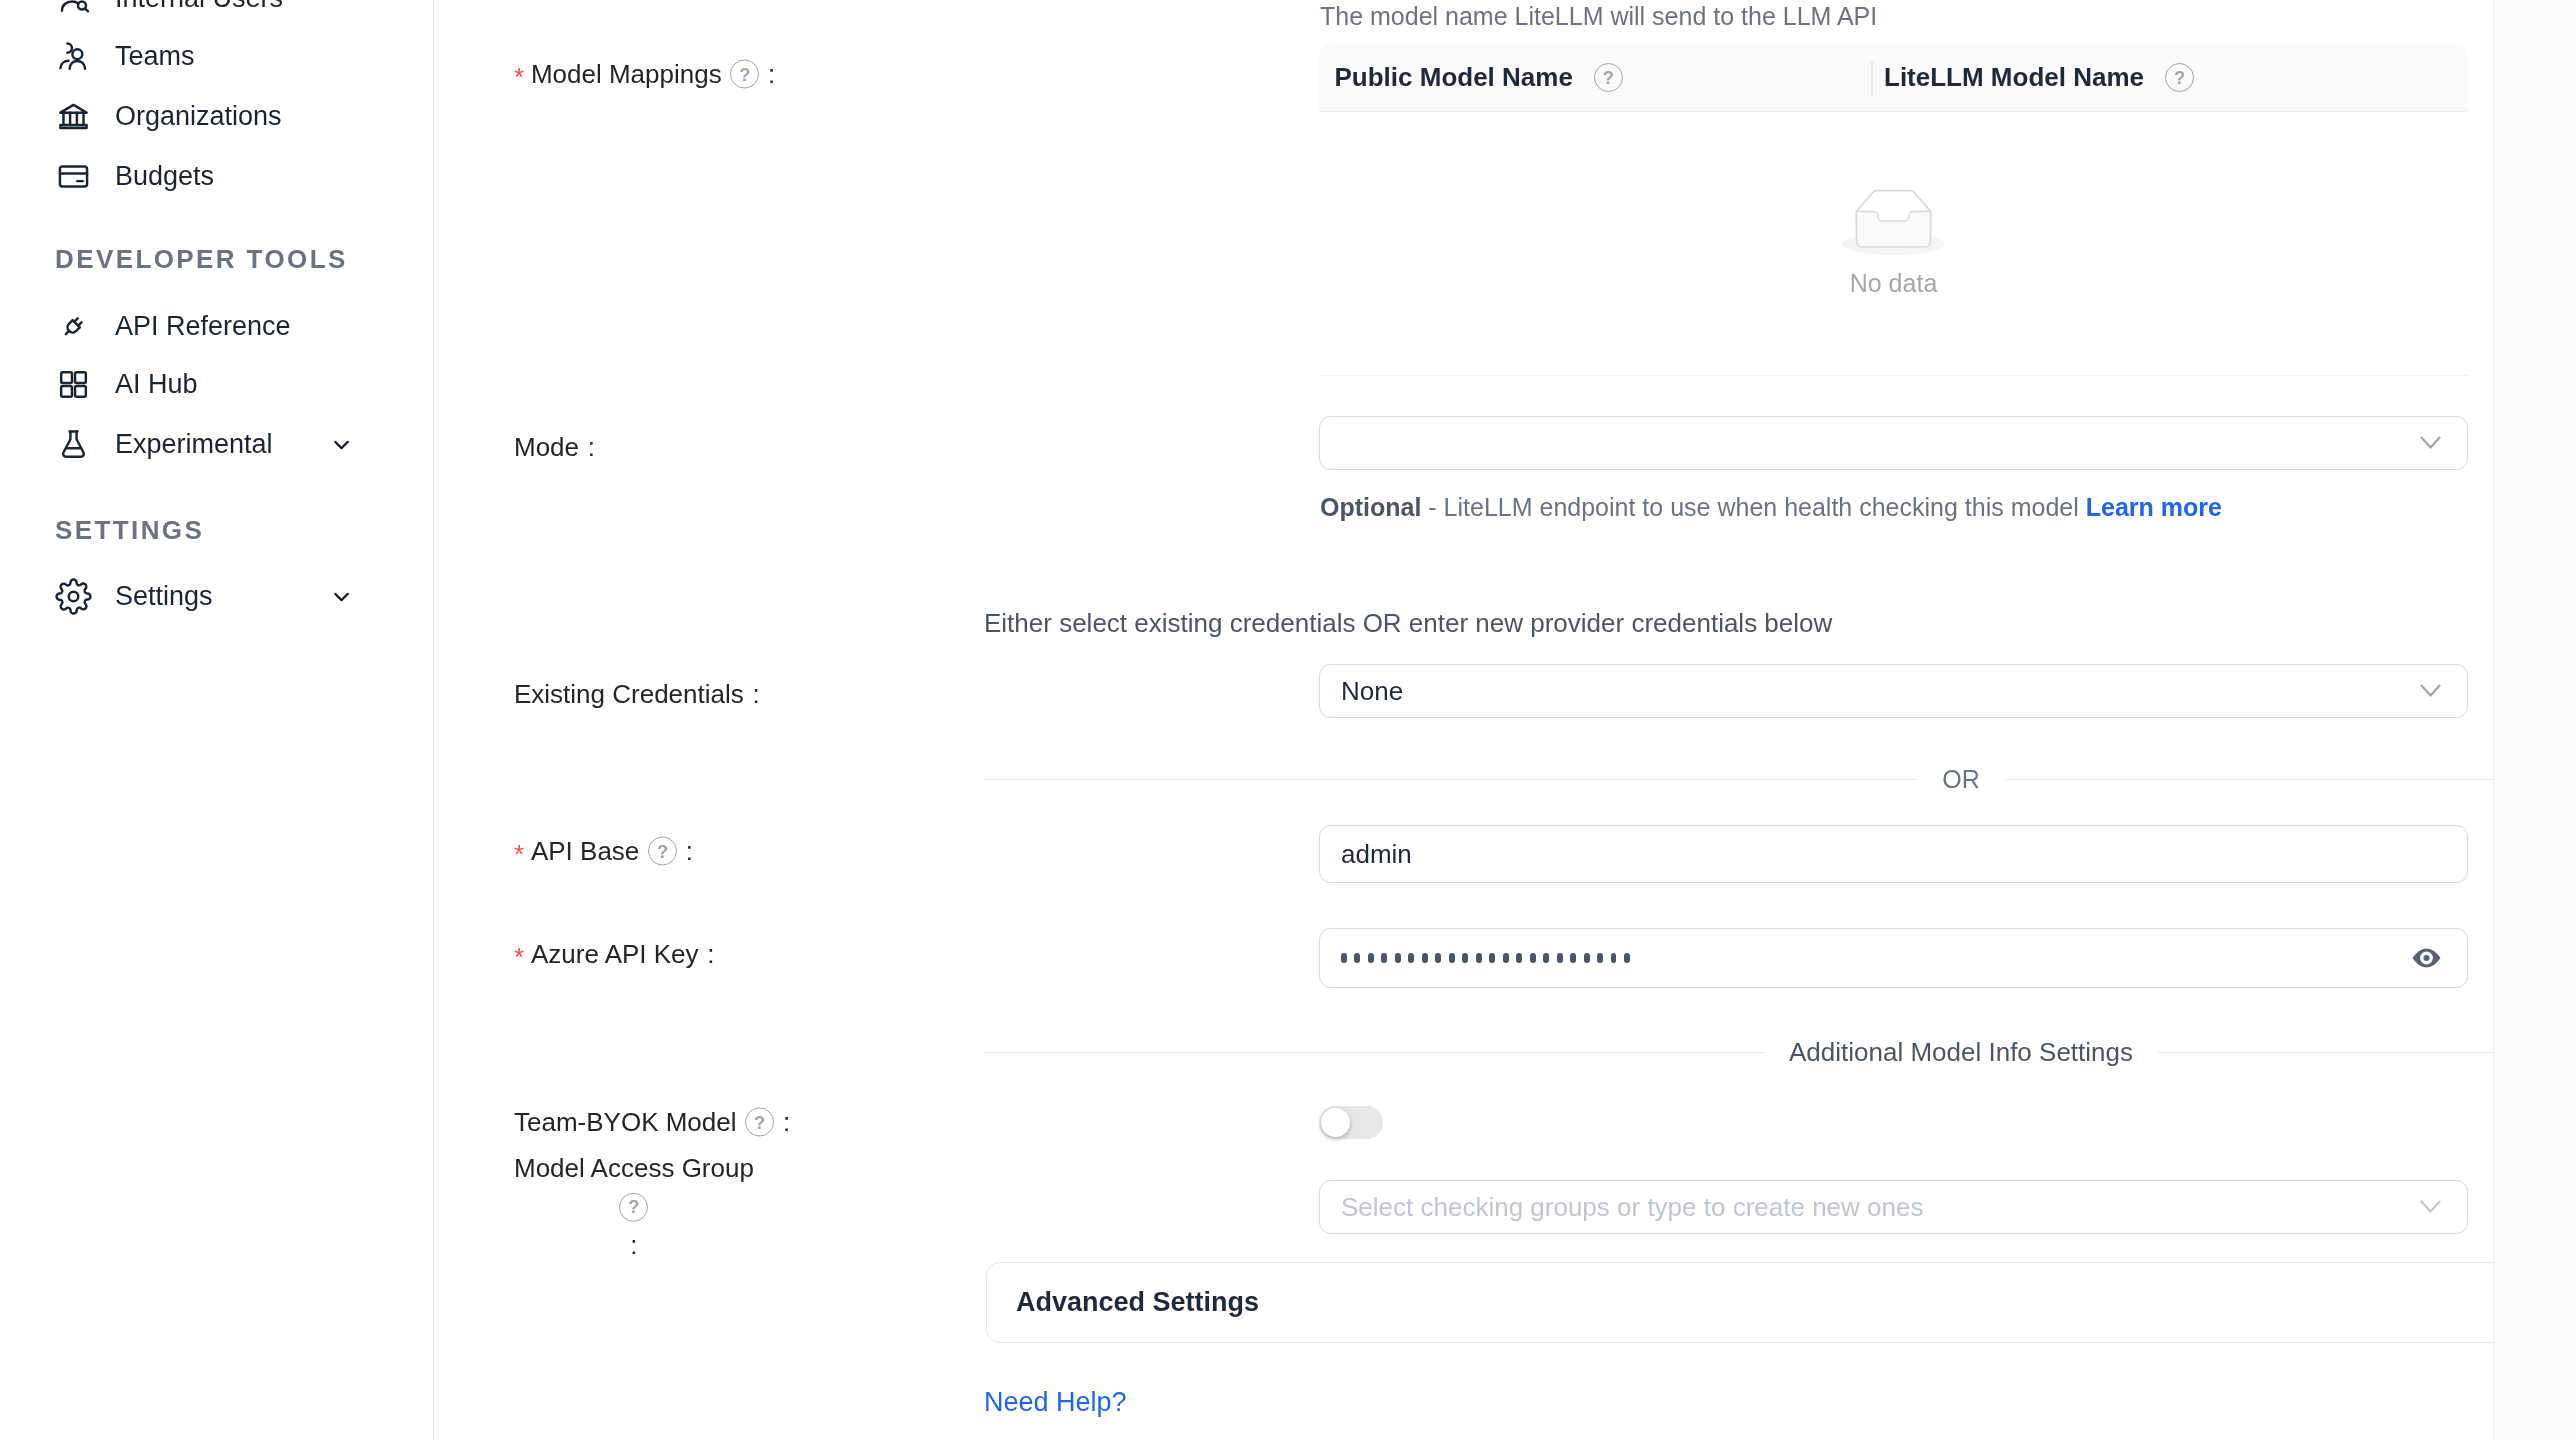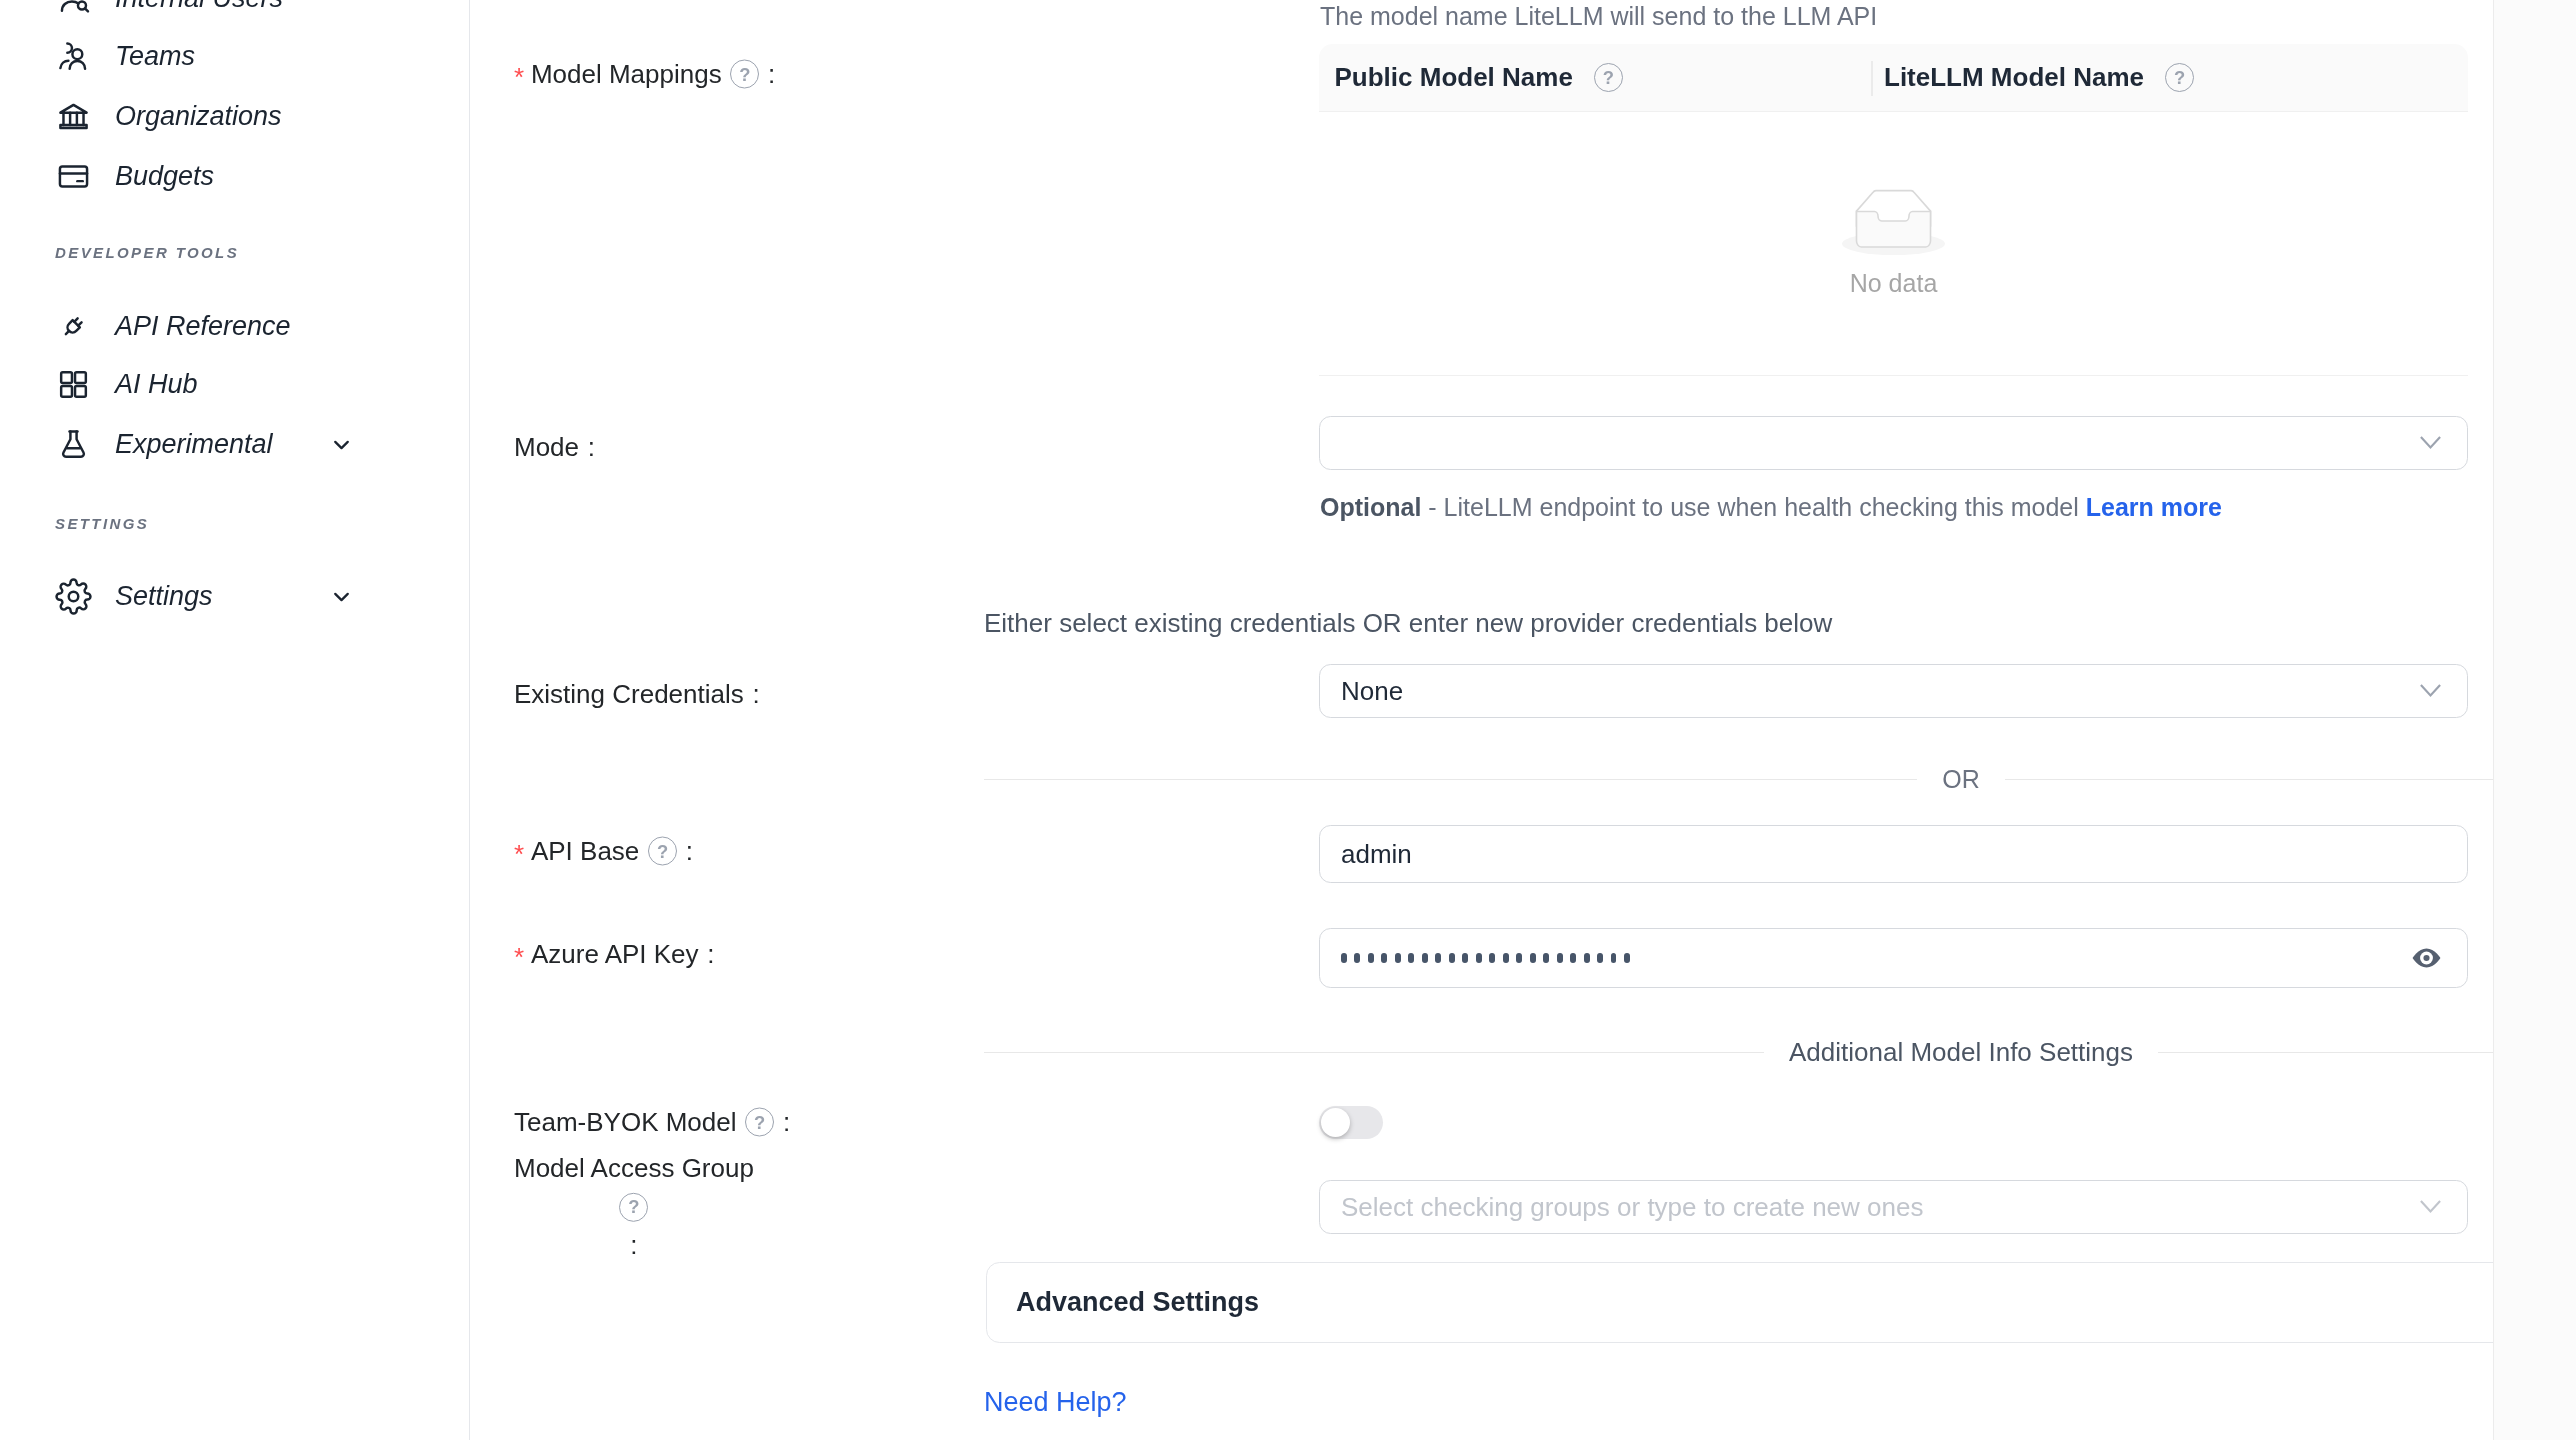--- a/index.html
+++ b/index.html
@@ -1,29 +1,29 @@
 <!DOCTYPE html>
 <html><head>
 <meta charset="utf-8">
 <style>
   * { margin:0; padding:0; box-sizing:border-box; }
   html,body { width:2576px; height:1440px; overflow:hidden; background:#fff;
     font-family:"Liberation Sans","DejaVu Sans",sans-serif; color:#1f2937; }
   .app { position:relative; width:2576px; height:1440px; }
 
   
-  .sidebar { position:absolute; left:0; top:0; width:470px; height:1440px;
-    background:#fff; border-right:1px solid #e5e7eb; overflow:hidden;font-style:italic; }
+  .sidebar { position:absolute; left:0; top:0; width:434px; height:1440px;
+    background:#fff; border-right:1px solid #e5e7eb; overflow:hidden; }
   .side-item { position:absolute; left:0; width:470px; height:60px;
     display:flex; align-items:center; gap:23px; padding-left:55px;
     font-size:27px; color:#1b2430; cursor:pointer; }
   .side-item svg { width:37px; height:37px; flex:0 0 37px; stroke:#1b2430;
     fill:none; stroke-width:1.6; stroke-linecap:round; stroke-linejoin:round; }
   .side-item .chev { position:absolute; right:116px; width:25px; height:25px; stroke-width:2.2; }
-  .side-section { position:absolute; left:55px; font-size:15px; font-weight:700;
+  .side-section { position:absolute; left:55px; font-size:26px; font-weight:700;
     letter-spacing:2.4px; color:#6b7280; }
 
   
   .main { position:absolute; left:471px; top:0; width:2022px; height:1440px; background:#fff; }
   .right-strip { position:absolute; left:2493px; top:0; width:83px; height:1440px;
     background:#fbfbfb; border-left:1px solid #ececec; }
 
   .abs { position:absolute; }
   .vcenter { transform:translateY(-50%); }
 

